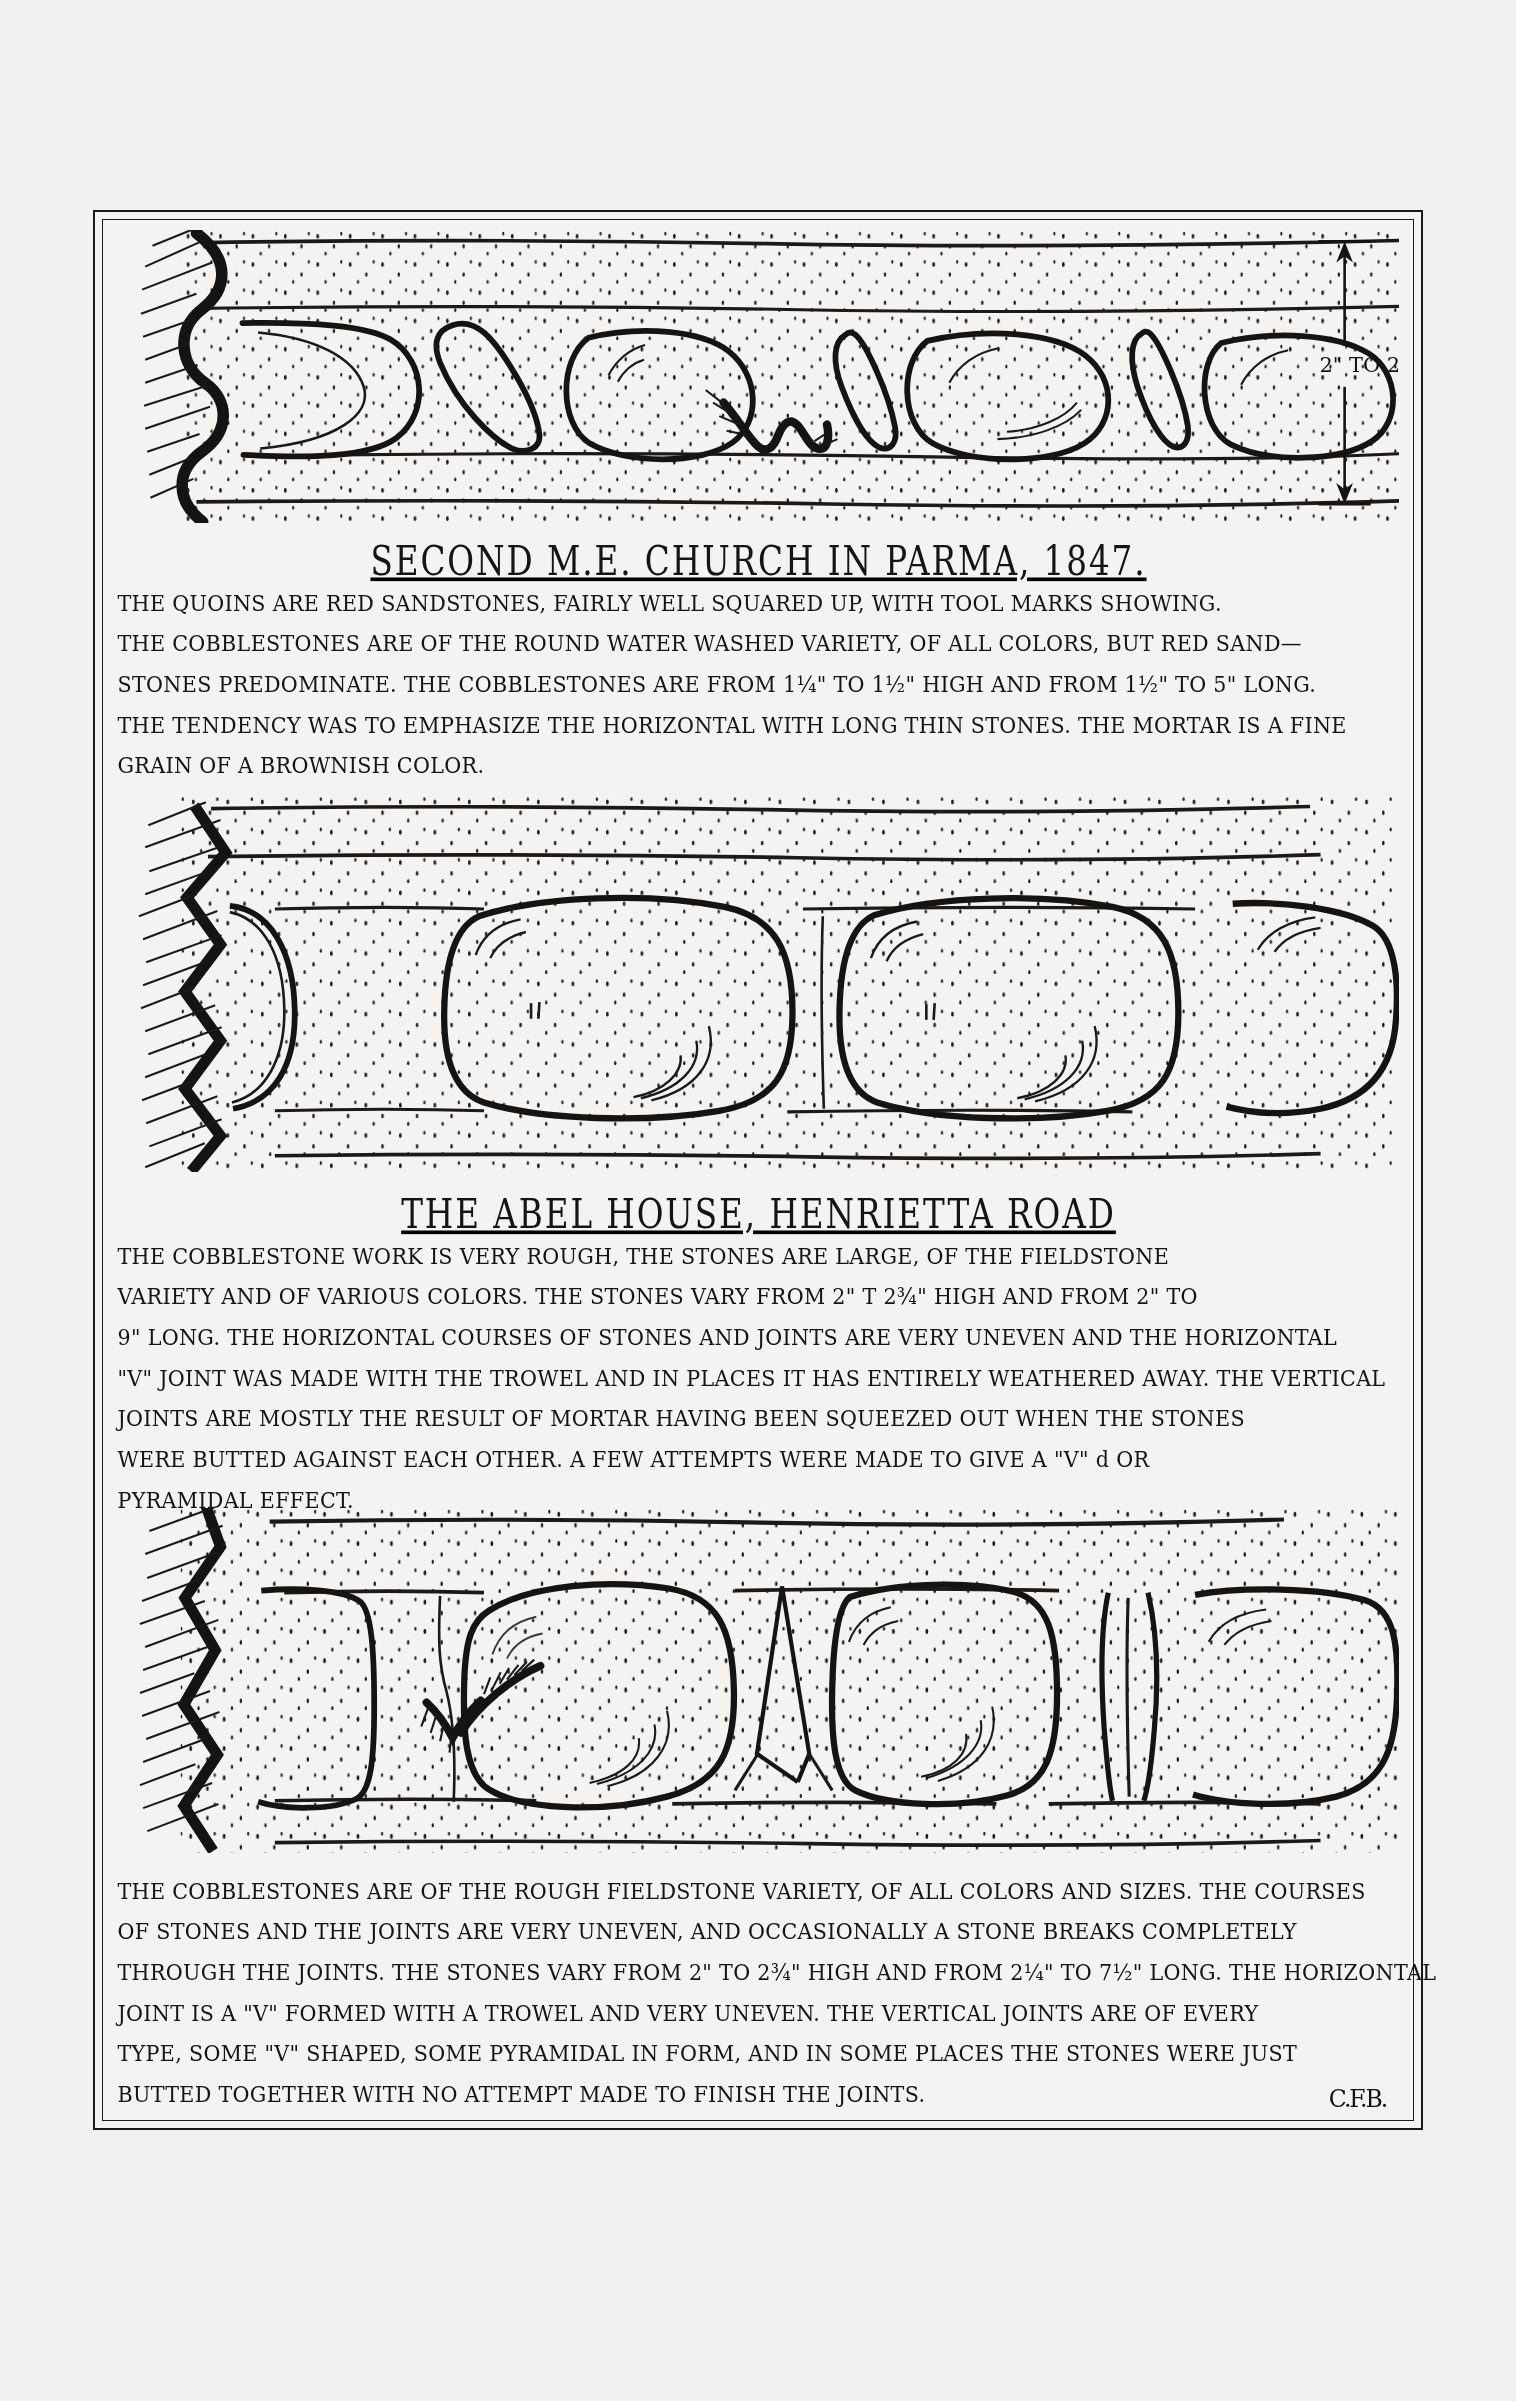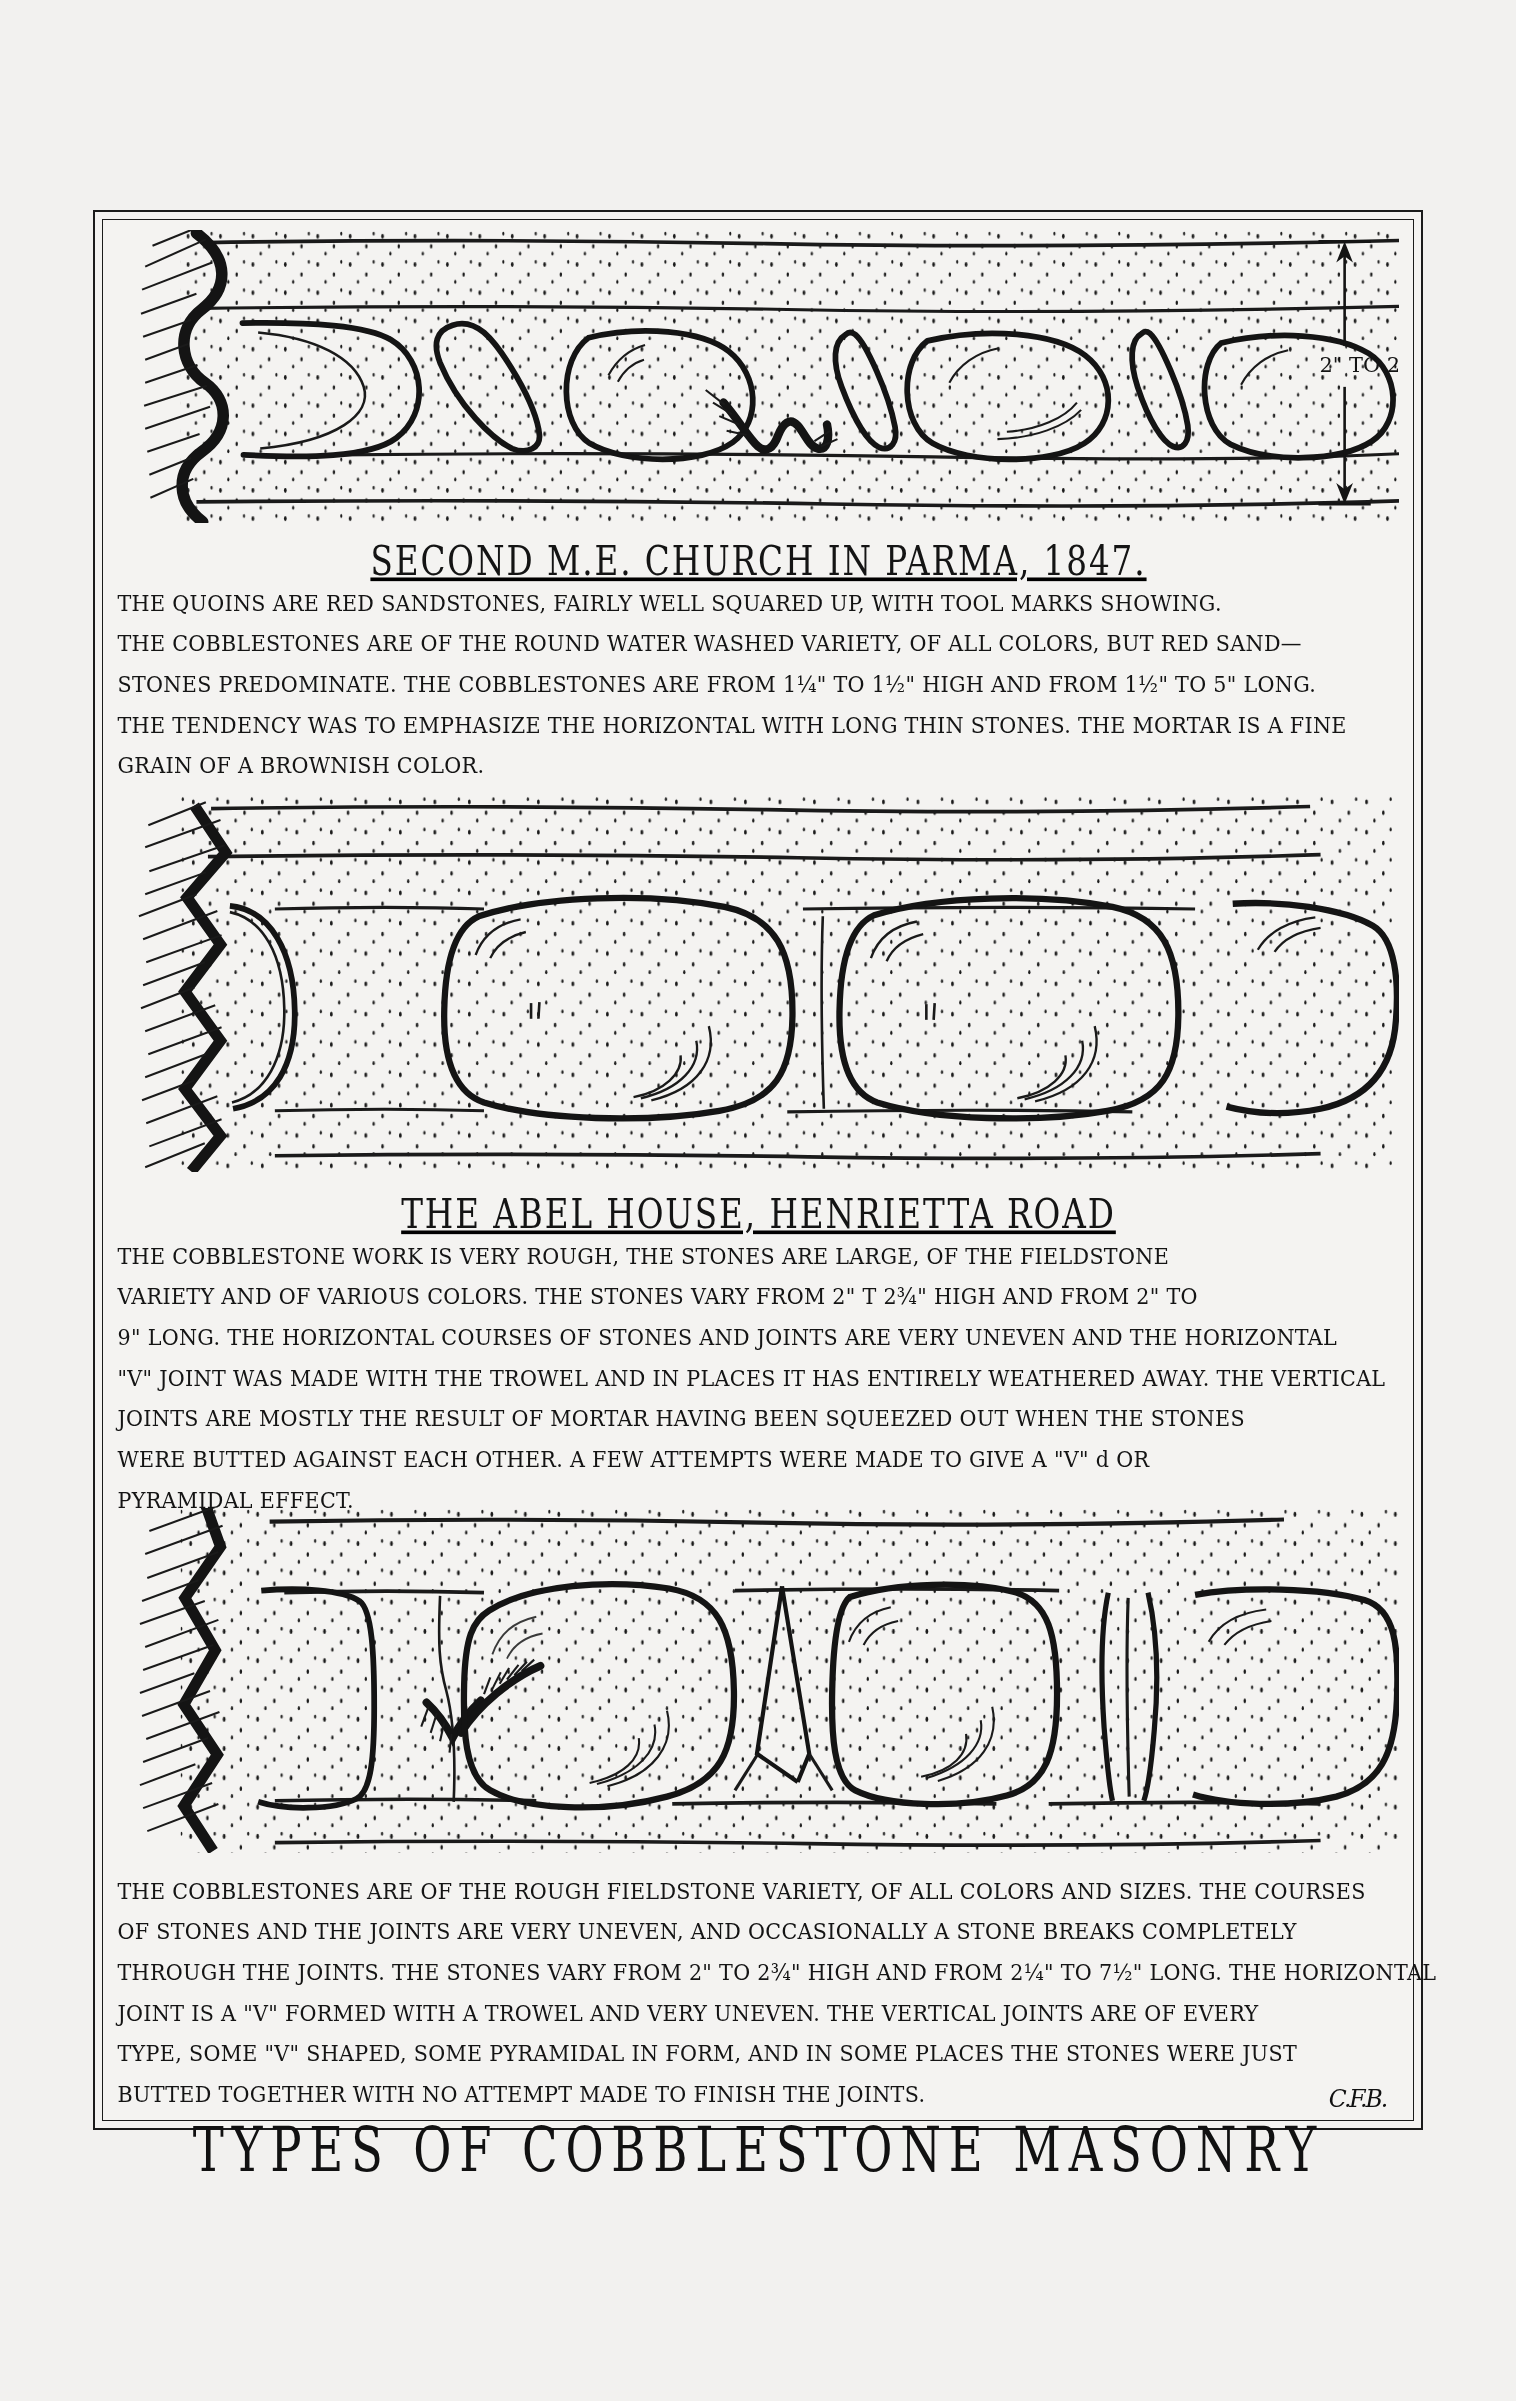--- a/index.html
+++ b/index.html
@@ -94,21 +94,20 @@
     white-space: nowrap;
   }
   .titlewrap { height: 77px; overflow: visible; }
 
   .sig {
     position: absolute;
     right: 12.3px;
     bottom: -3.1px;
     font-family: "DejaVu Serif", serif;
     font-size: 23.5px;
-    font-style: italic;
     color: #111;
     letter-spacing: -2px;
   }
 
   .dim-label {
     font-family: "DejaVu Serif", serif;
     font-size: 40px;
     fill: #141414;
   }
 
@@ -423,22 +422,19 @@
         <span class="ln">THE  COBBLESTONES ARE OF THE ROUGH FIELDSTONE VARIETY, OF ALL COLORS AND SIZES. THE COURSES</span>
         <span class="ln">OF STONES AND THE JOINTS ARE VERY UNEVEN, AND OCCASIONALLY A STONE BREAKS COMPLETELY</span>
         <span class="ln">THROUGH THE JOINTS. THE STONES VARY FROM 2" TO 2¾" HIGH AND FROM 2¼" TO 7½" LONG. THE HORIZONTAL</span>
         <span class="ln">JOINT IS A "V" FORMED WITH A TROWEL AND VERY UNEVEN. THE VERTICAL JOINTS ARE OF EVERY</span>
         <span class="ln">TYPE, SOME "V" SHAPED, SOME PYRAMIDAL IN FORM, AND IN SOME PLACES THE STONES WERE JUST</span>
         <span class="ln">BUTTED TOGETHER WITH NO ATTEMPT MADE TO FINISH THE JOINTS.</span>
       </div>
 
       <div class="sp-d"></div>
 
-      <div class="titlewrap">
-        <div class="title-main">TYPES   OF   COBBLESTONE   MASONRY</div>
-      </div>
 
       <div class="sig">C.F.B.</div>
 
     </div>
   </div>
 </div>
 
 
 </body></html>

